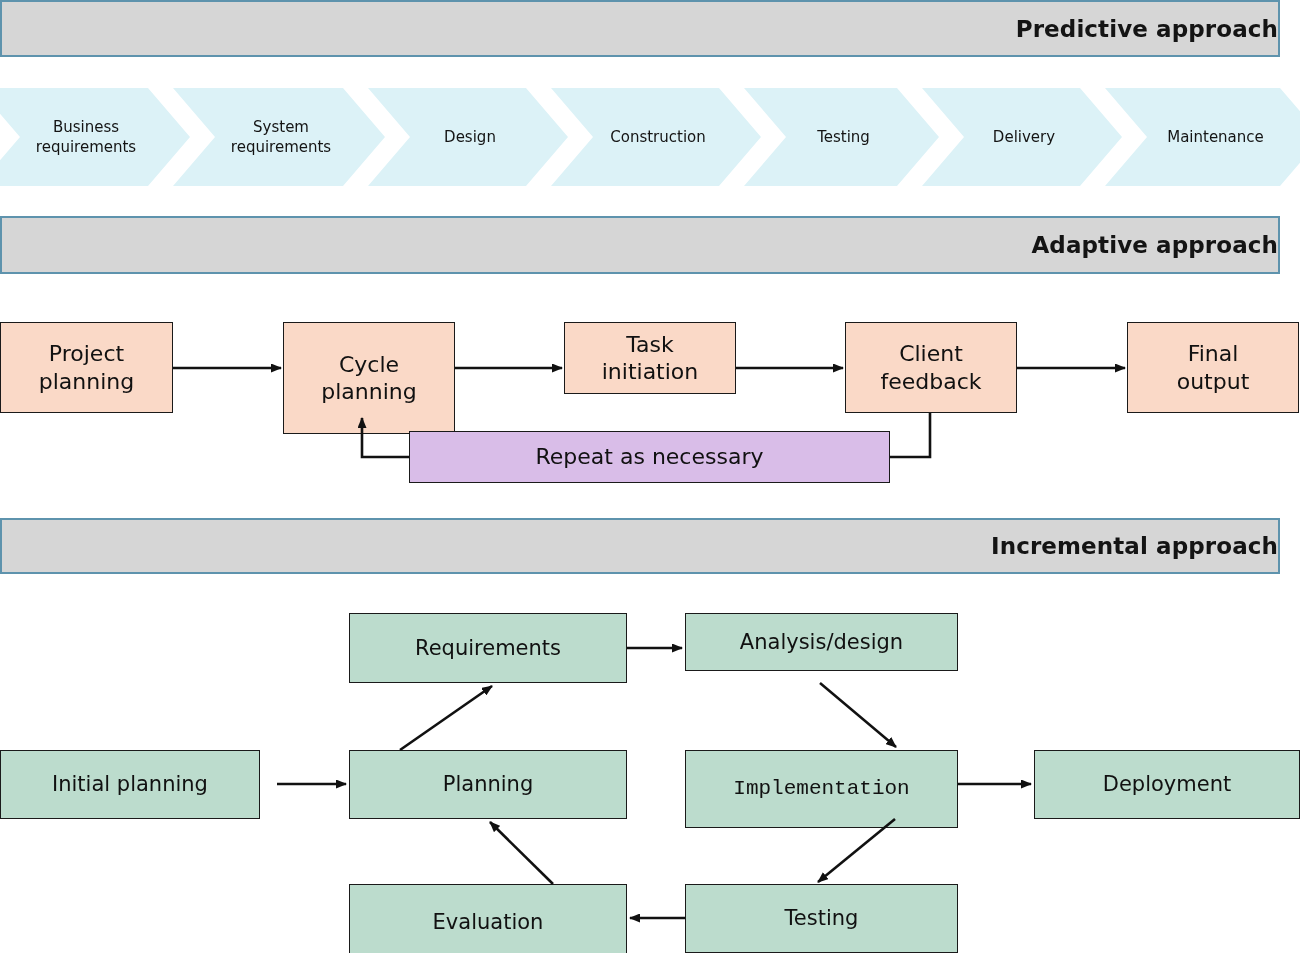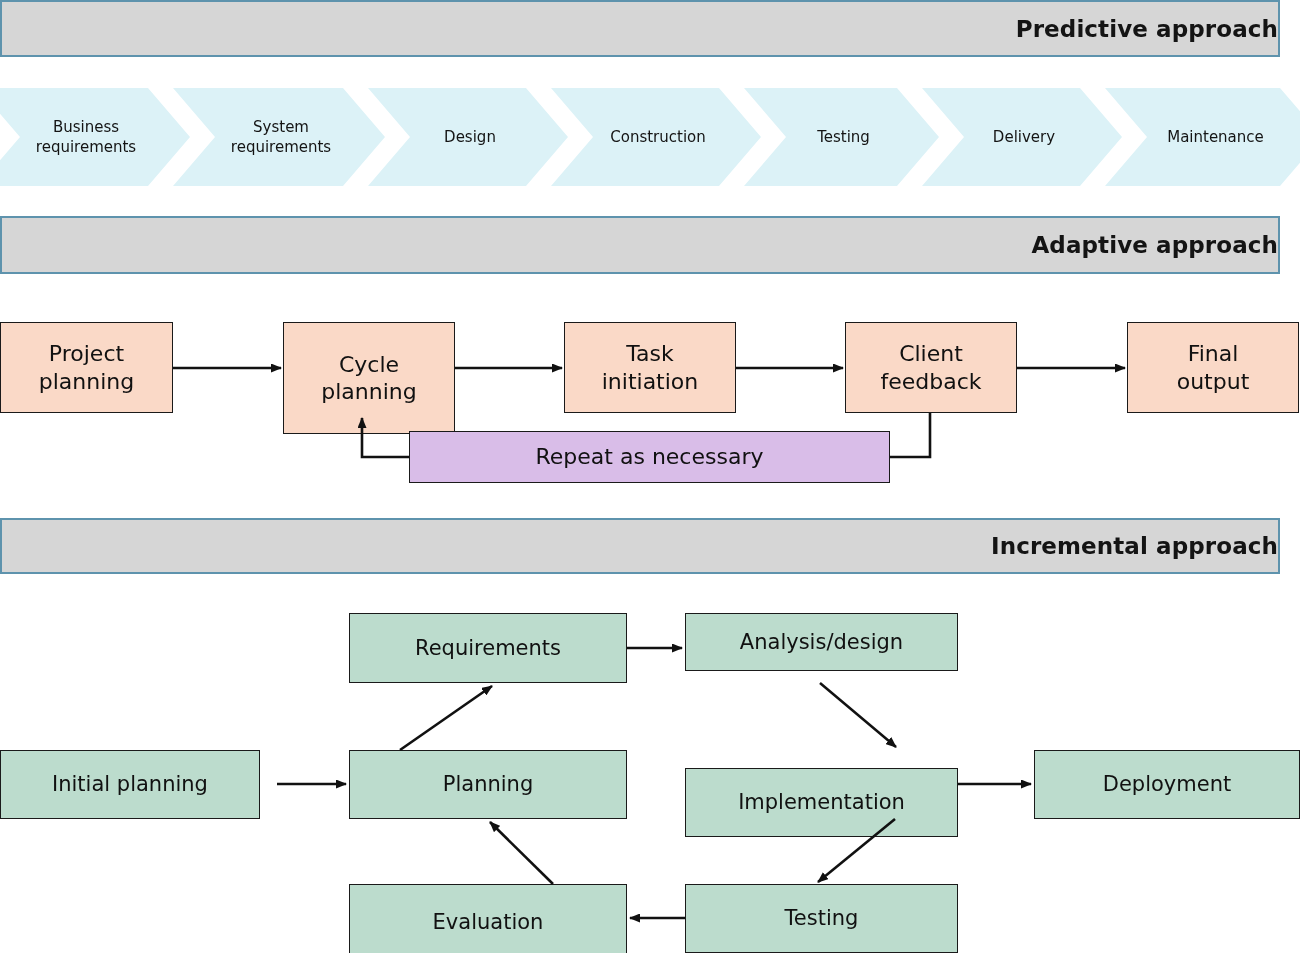--- a/index.html
+++ b/index.html
@@ -156,21 +156,21 @@
     </div>
   </div>
 
   <div class="node node-peach" style="left:283px;top:322px;width:172px;height:112px;">
     <div class="node-txt">
       <span>Cycle</span><br>
       <span>planning</span>
     </div>
   </div>
 
-  <div class="node node-peach" style="left:564px;top:322px;width:172px;height:91px;">
+  <div class="node node-peach" style="left:564px;top:322px;width:172px;height:72px;">
     <div class="node-txt">
       <span>Task</span><br>
       <span>initiation</span>
     </div>
   </div>
 
   <div class="node node-peach" style="left:845px;top:322px;width:172px;height:91px;">
     <div class="node-txt">
       <span>Client</span><br>
       <span>feedback</span>
@@ -201,21 +201,21 @@
   </div>
 
   <div class="node node-green" style="left:0px;top:750px;width:260px;height:69px;">
     <div class="node-txt node-txt-sm">Initial planning</div>
   </div>
 
   <div class="node node-green" style="left:349px;top:750px;width:278px;height:69px;">
     <div class="node-txt node-txt-sm">Planning</div>
   </div>
 
-  <div class="node node-green" style="left:685px;top:768px;width:273px;height:69px;">
+  <div class="node node-green" style="left:685px;top:750px;width:273px;height:78px;font-family:Liberation Mono, monospace;">
     <div class="node-txt node-txt-sm">Implementation</div>
   </div>
 
   <div class="node node-green" style="left:1034px;top:750px;width:266px;height:69px;">
     <div class="node-txt node-txt-sm">Deployment</div>
   </div>
 
   <div class="node node-green" style="left:349px;top:884px;width:278px;height:77px;">
     <div class="node-txt node-txt-sm">Evaluation</div>
   </div>

